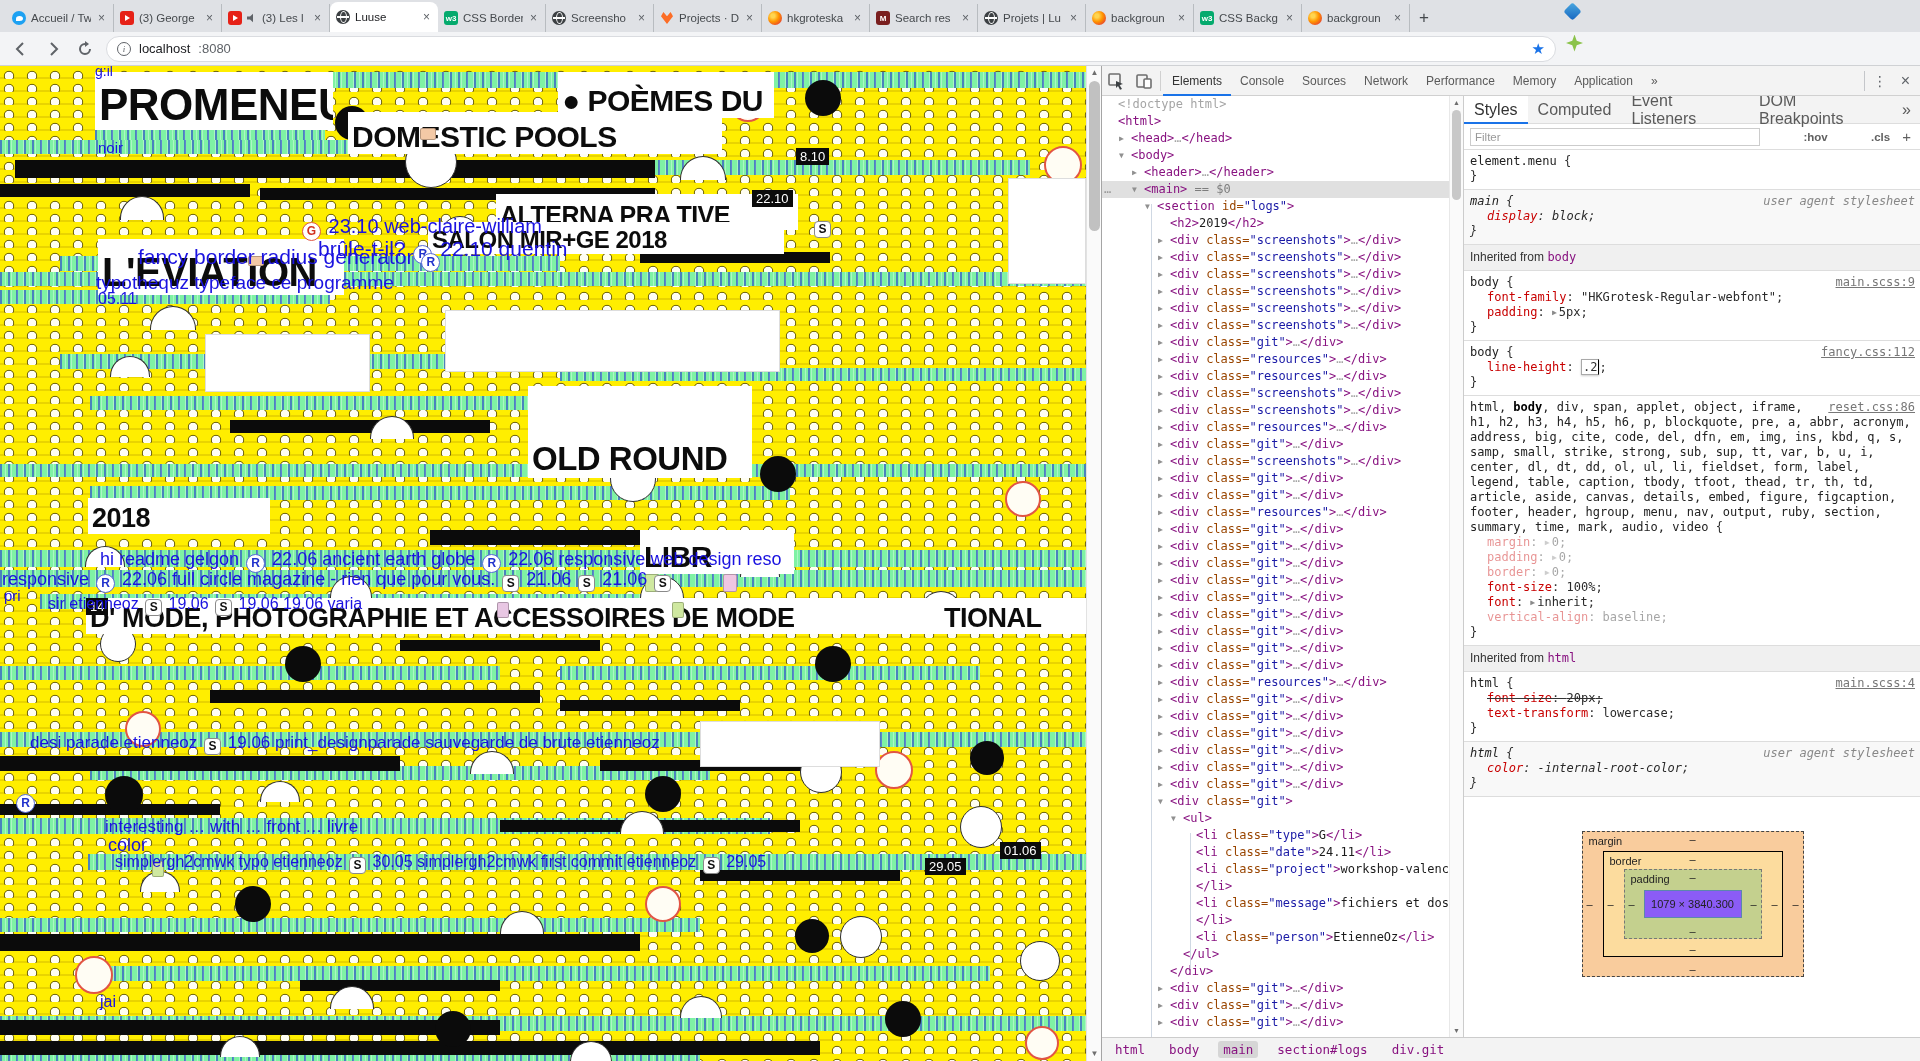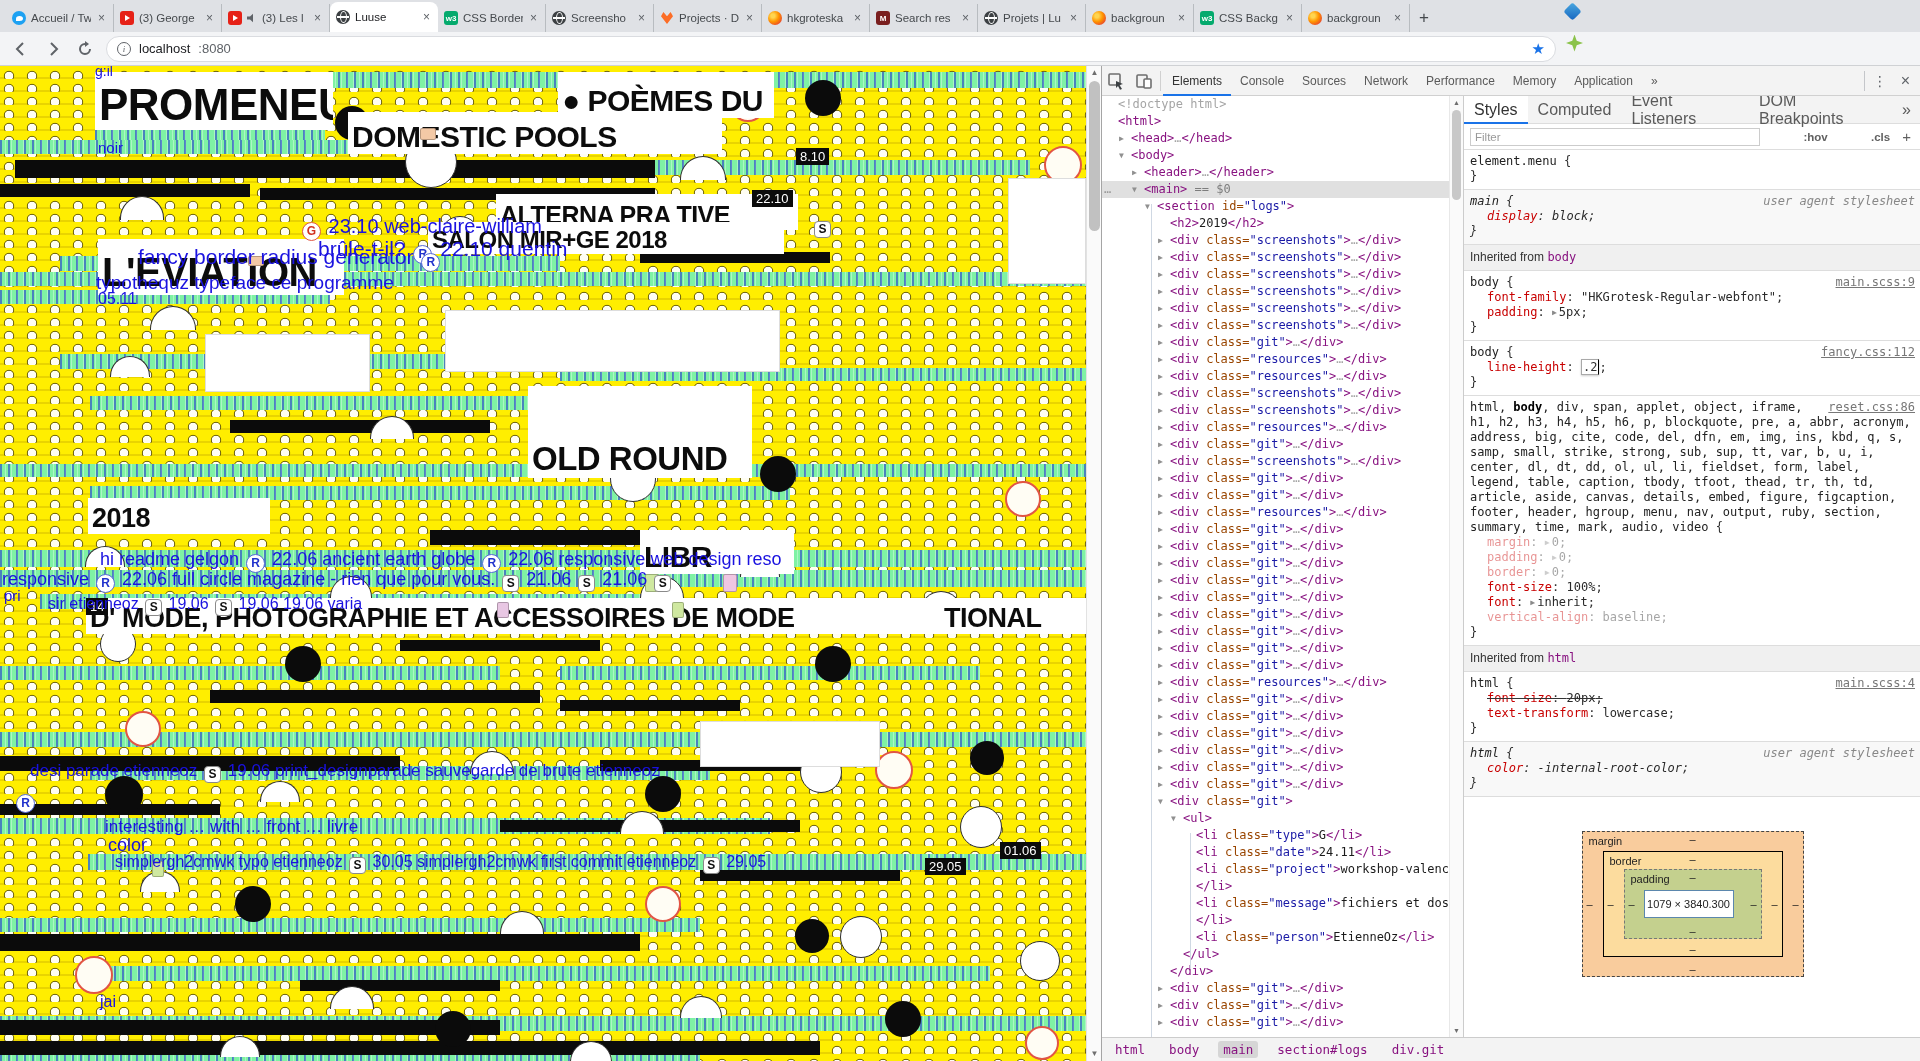--- a/index.html
+++ b/index.html
@@ -126,21 +126,21 @@
   
   #boxmodel{ margin:34px auto 0 auto; width:222px; height:146px; background:#f9cc9d; border:1px dashed #444; position:relative; font-family:"Liberation Sans",sans-serif; font-size:11px; color:#222;}
   .bm{ position:absolute; }
   .bm-label{ position:absolute; left:6px; top:3px;}
   .bm-dash-t{ position:absolute; top:1px; left:50%; transform:translateX(-50%);}
   .bm-dash-b{ position:absolute; bottom:1px; left:50%; transform:translateX(-50%);}
   .bm-dash-l{ position:absolute; left:4px; top:50%; transform:translateY(-50%);}
   .bm-dash-r{ position:absolute; right:4px; top:50%; transform:translateY(-50%);}
   #bm-border{ left:20px; top:19px; width:180px; height:106px; background:#fcdc9e; border:1px solid #000;}
   #bm-padding{ left:20px; top:17px; width:138px; height:70px; background:#c4d08e; border:1px dashed #777;}
-  #bm-content{ left:19px; top:20px; width:90px; height:28px; background:#ffffff; border:1px solid #5b87ad; display:flex; align-items:center; justify-content:center;}
+  #bm-content{ left:19px; top:20px; width:98px; height:28px; background:#8b5cf6; border:1px solid #5b87ad; display:flex; align-items:center; justify-content:center;}
 
   
   #crumbbar{ position:absolute; left:0; top:971px; width:819px; height:24px; background:#f3f3f3; border-top:1px solid #ccc; display:flex; align-items:center; padding:0 8px; gap:14px; font-family:"DejaVu Sans Mono",monospace; font-size:12.5px;}
   .crumb{ color:#881280; padding:1px 5px; border-radius:3px; white-space:nowrap;}
   .crumb.sel{ background:#d6d6d6; }
 </style>
 </head>
 <body>
 
 <div id="window">
@@ -381,21 +381,21 @@
       <div class="frag glink" style="font-size: 21px; left: 318px; top: 172px;">brûle-t-il? <span class="badge R">R</span> 22.10 quentin</div>
       <div class="frag glink" style="font-size: 21px; left: 138px; top: 180px;">fancy border radius generator <span class="badge R">R</span></div>
       <div class="frag glink" style="font-size: 19px; left: 96px; top: 207px;">typothequz typeface ce programme</div>
       <div class="frag glink" style="font-size: 16px; left: 98px; top: 225px;">05.11</div>
       <div class="frag glink" style="font-size: 16px; left: 812px; top: 152px;"><span class="badge S">S</span></div>
       <div class="frag glink" style="font-size: 18px; left: 100px; top: 484px;">hi readme gelgon <span class="badge R">R</span> 22.06 ancient earth globe <span class="badge R">R</span> 22.06 responsive web design reso</div>
       <div class="frag glink" style="font-size: 18px; left: 2px; top: 504px;">responsive <span class="badge R">R</span> 22.06 full circle magazine - rien que pour vous. <span class="badge S">S</span> 21.06 <span class="badge S">S</span> 21.06 <span class="badge S">S</span></div>
       <div class="frag glink" style="font-size: 15px; left: 4px; top: 522px;">pri</div>
       <div class="frag glink" style="font-size: 16px; left: 48px; top: 530px;">sir etienneoz <span class="badge S">S</span> 19.06 <span class="badge S">S</span> 19.06 19.06 varia</div>
       <div class="frag glink" style="font-size: 15px; left: 14px; top: 726px;"><span class="badge R">R</span></div>
-      <div class="frag glink" style="font-size: 17px; left: 30px; top: 668px; margin-top: 28px;">desi parade etienneoz <span class="badge S">S</span> 19.06 print_designparade sauvegarde de brute etienneoz</div>
+      <div class="frag glink" style="font-size: 17px; left: 30px; top: 668px;">desi parade etienneoz <span class="badge S">S</span> 19.06 print_designparade sauvegarde de brute etienneoz</div>
       <div class="frag glink" style="font-size: 17px; left: 105px; top: 752px;">interesting … with … front … livre</div>
       <div class="frag glink" style="font-size: 18px; left: 108px; top: 770px;">color</div>
       <div class="frag glink" style="font-size: 16px; left: 115px; top: 788px;">simplergh2cmwk typo etienneoz <span class="badge S">S</span> 30.05 simplergh2cmwk first commit etienneoz <span class="badge S">S</span> 29.05</div>
       <div class="frag glink" style="font-size: 16px; left: 100px; top: 928px;">jai</div>
     </div>
   <div id="pagesb">
     <div class="arrow" style="top:0">▲</div>
     <div class="thumb" style="top:15px;height:150px"></div>
     <div class="arrow" style="bottom:0">▼</div>
   </div>

